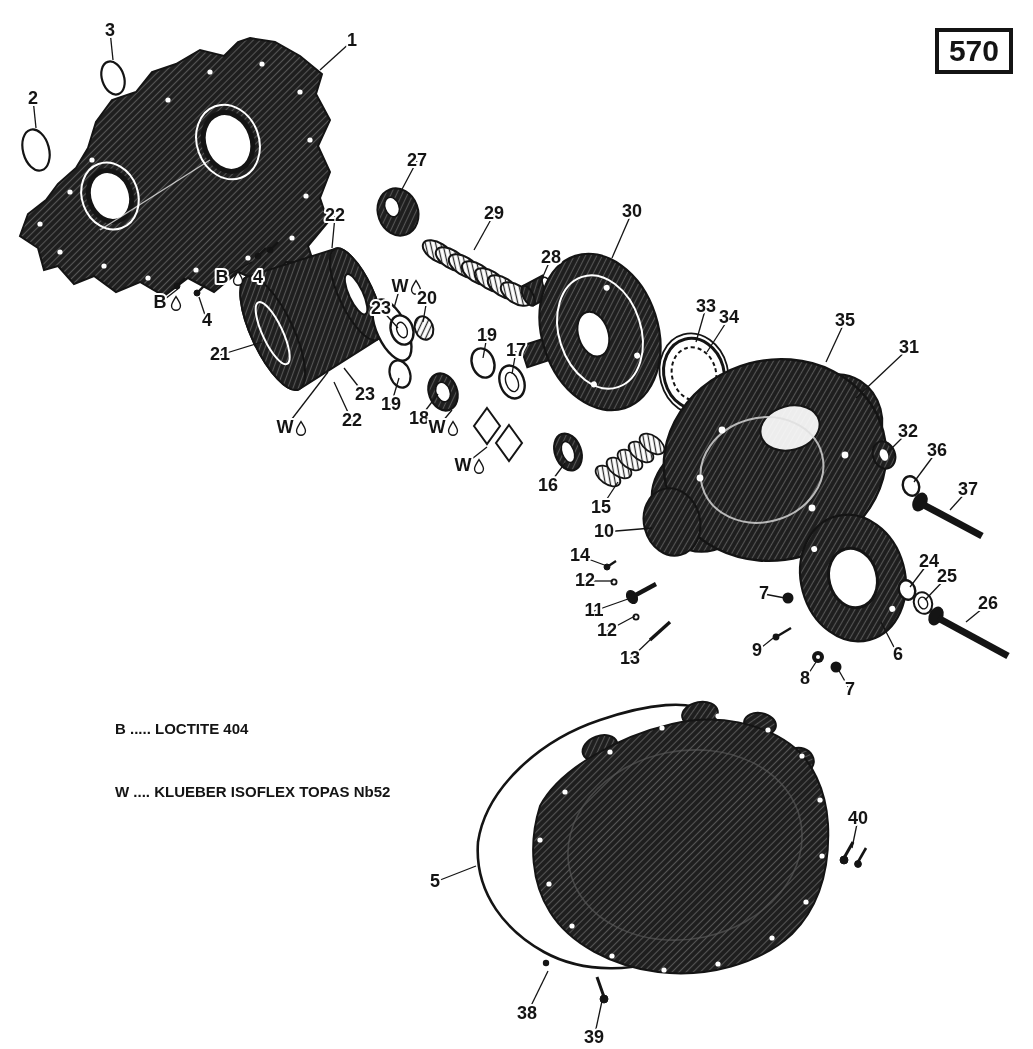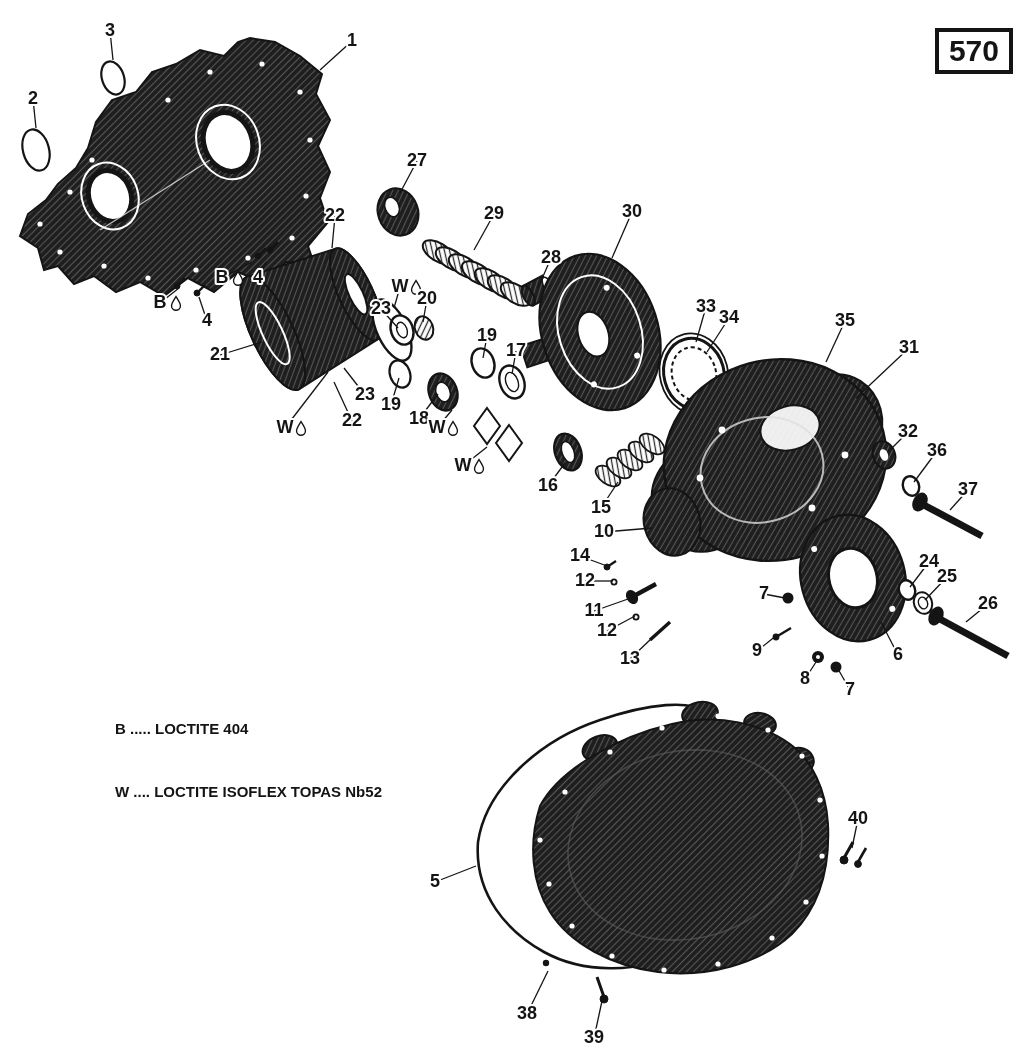--- a/index.html
+++ b/index.html
@@ -499,16 +499,16 @@
         </g>
       </g>
   </svg>
 
   <div class="badge">
     <span>570</span>
   </div>
 
   <div class="legend">
     <div>B ..... LOCTITE 404</div>
-    <div>W .... LOCTITE ISOFLEX TOPAS Nb52</div>
+    <div>W .... KLUEBER ISOFLEX TOPAS Nb52</div>
   </div>
 
 </div>
 
 </body></html>

